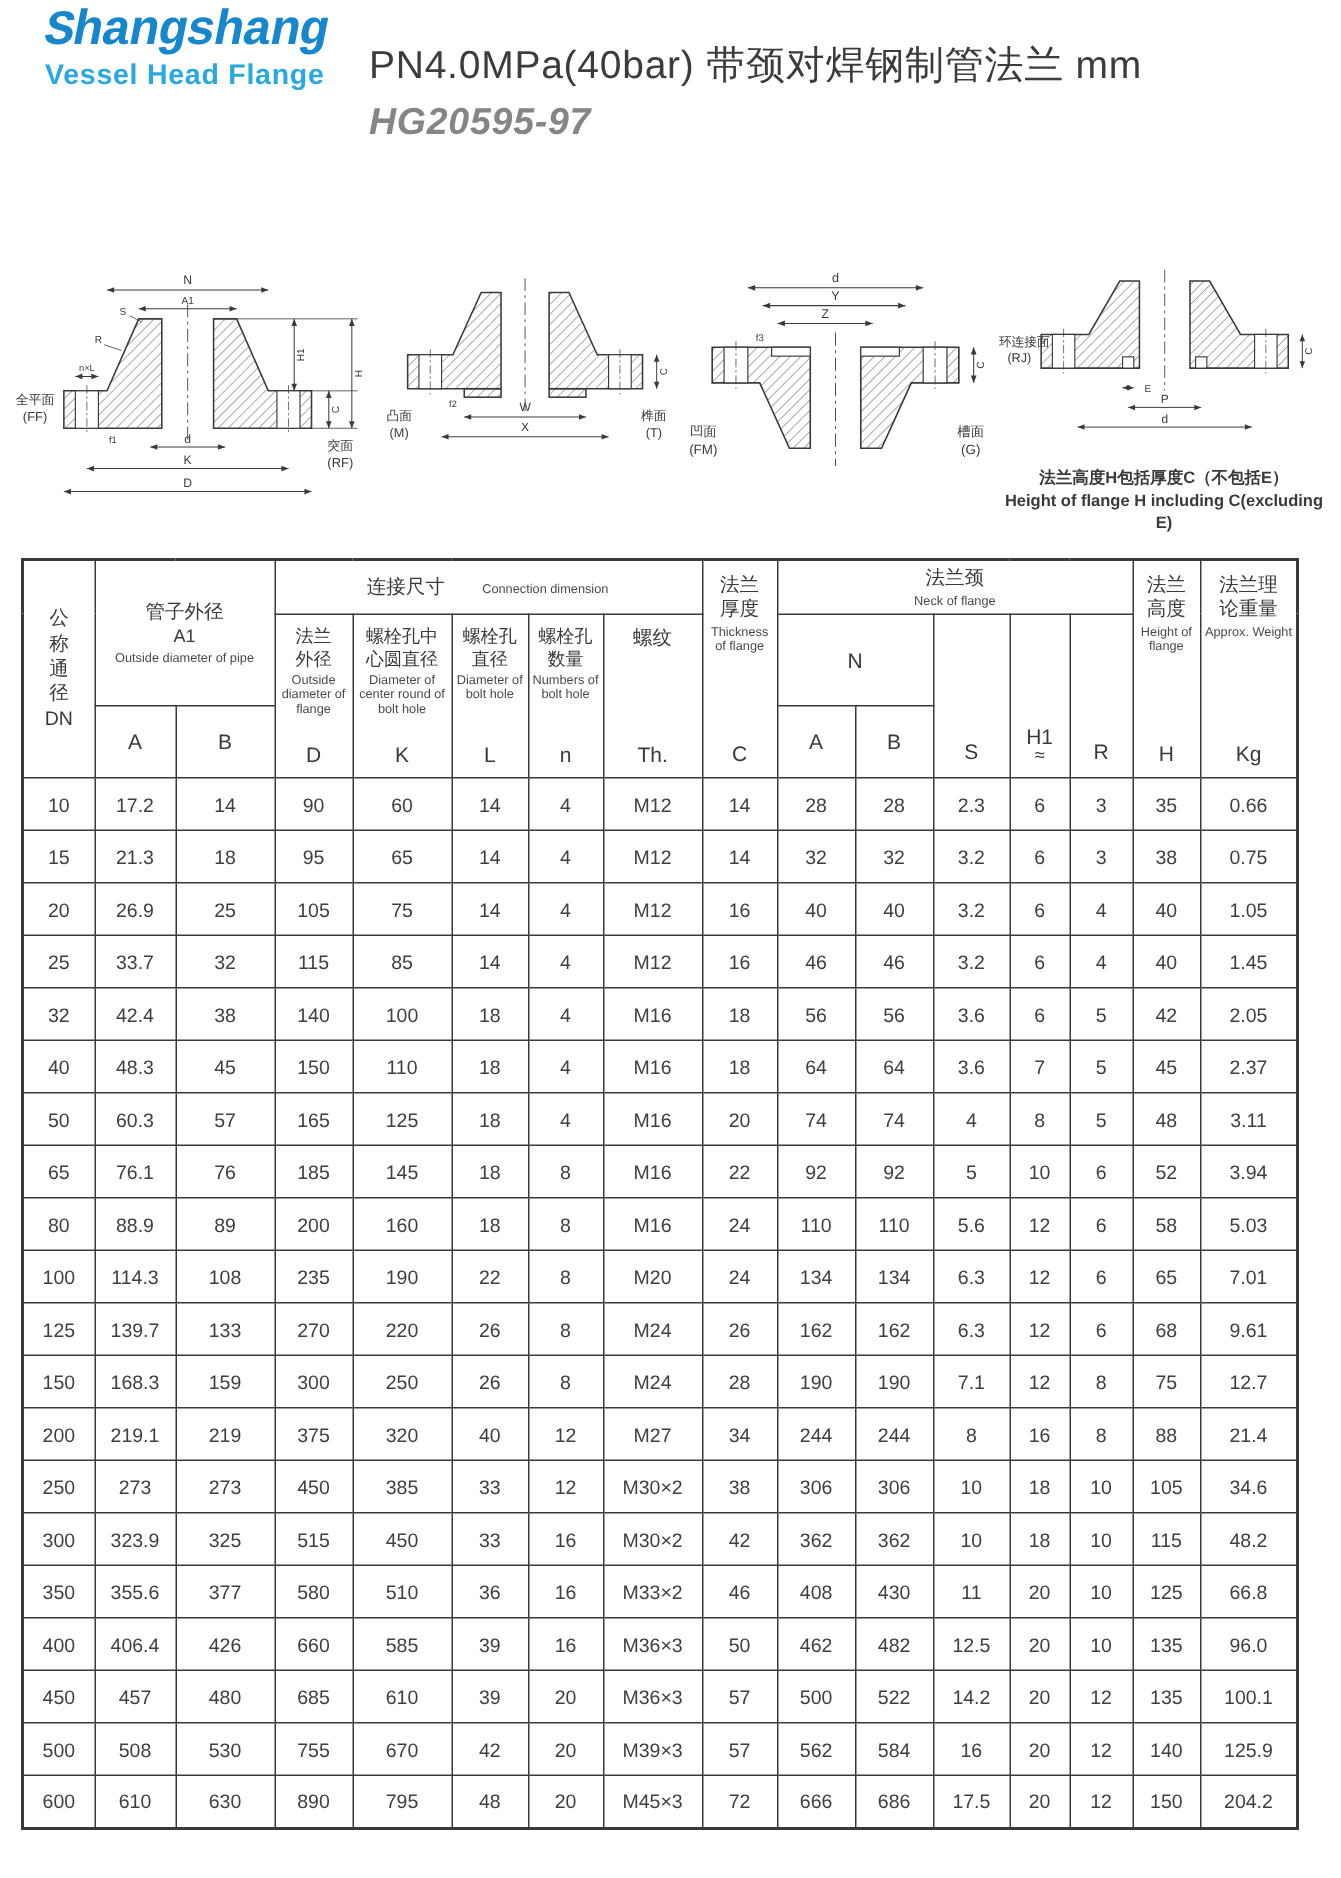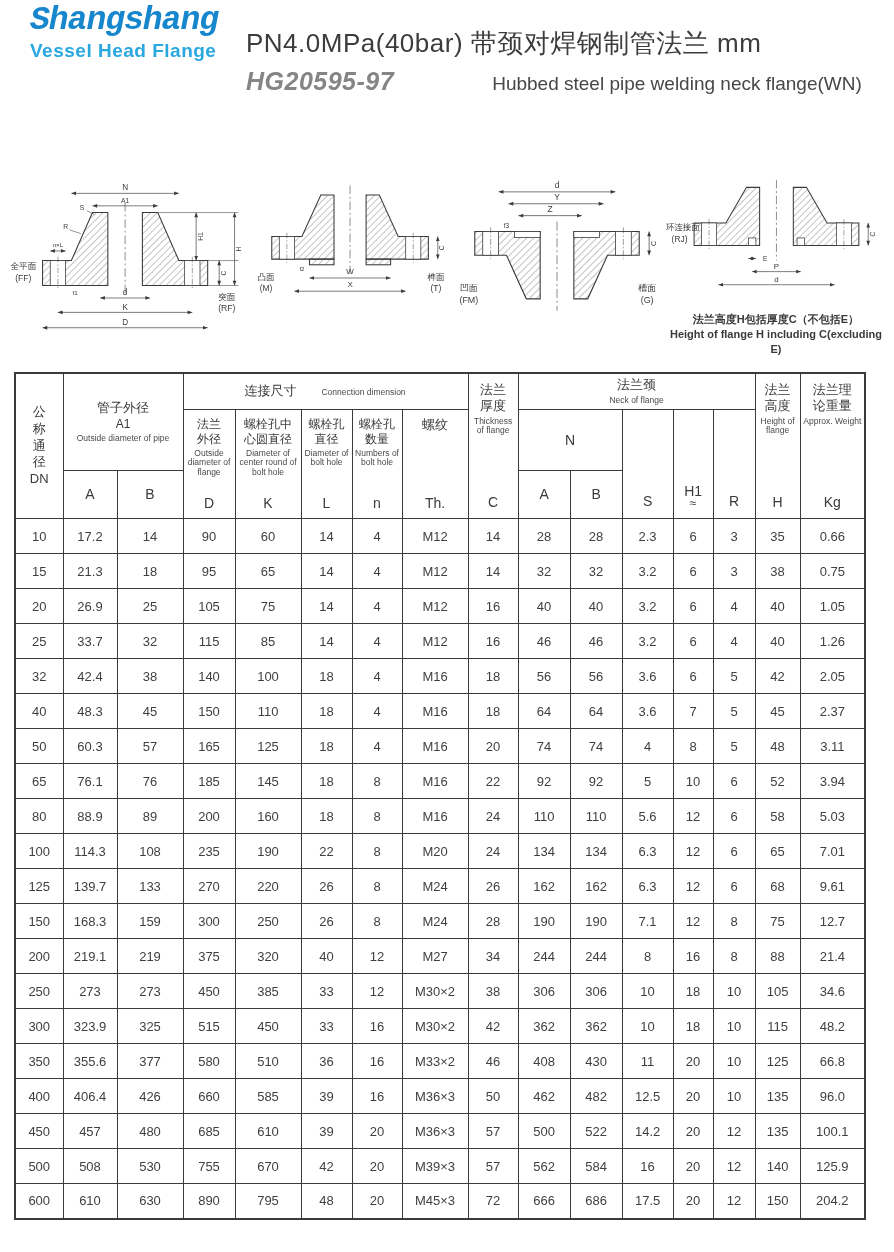--- a/index.html
+++ b/index.html
@@ -69,21 +69,20 @@
 
 <header>
   <div class="logo">
     <div class="logo-main">Shangshang</div>
     <div class="logo-sub">Vessel Head Flange</div>
   </div>
   <div class="titles">
     <div class="title-cn">PN4.0MPa(40bar) 带颈对焊钢制管法兰  mm</div>
     <div class="title-row">
       <span class="standard">HG20595-97</span>
-      <span class="title-en">Hubbed steel pipe welding neck flange(WN)</span>
     </div>
   </div>
 </header>
 
 <div class="diagrams">
 
   <div class="diag d1">
     <svg viewBox="0 0 250 168">
       <g>
         <line class="cl" x1="122" y1="26" x2="122" y2="122"></line>
@@ -459,21 +458,21 @@
         <td>14</td>
         <td>4</td>
         <td>M12</td>
         <td>16</td>
         <td>46</td>
         <td>46</td>
         <td>3.2</td>
         <td>6</td>
         <td>4</td>
         <td>40</td>
-        <td>1.26</td>
+        <td>1.45</td>
       </tr>
 
       <tr>
         <td>32</td>
         <td>42.4</td>
         <td>38</td>
         <td>140</td>
         <td>100</td>
         <td>18</td>
         <td>4</td>

